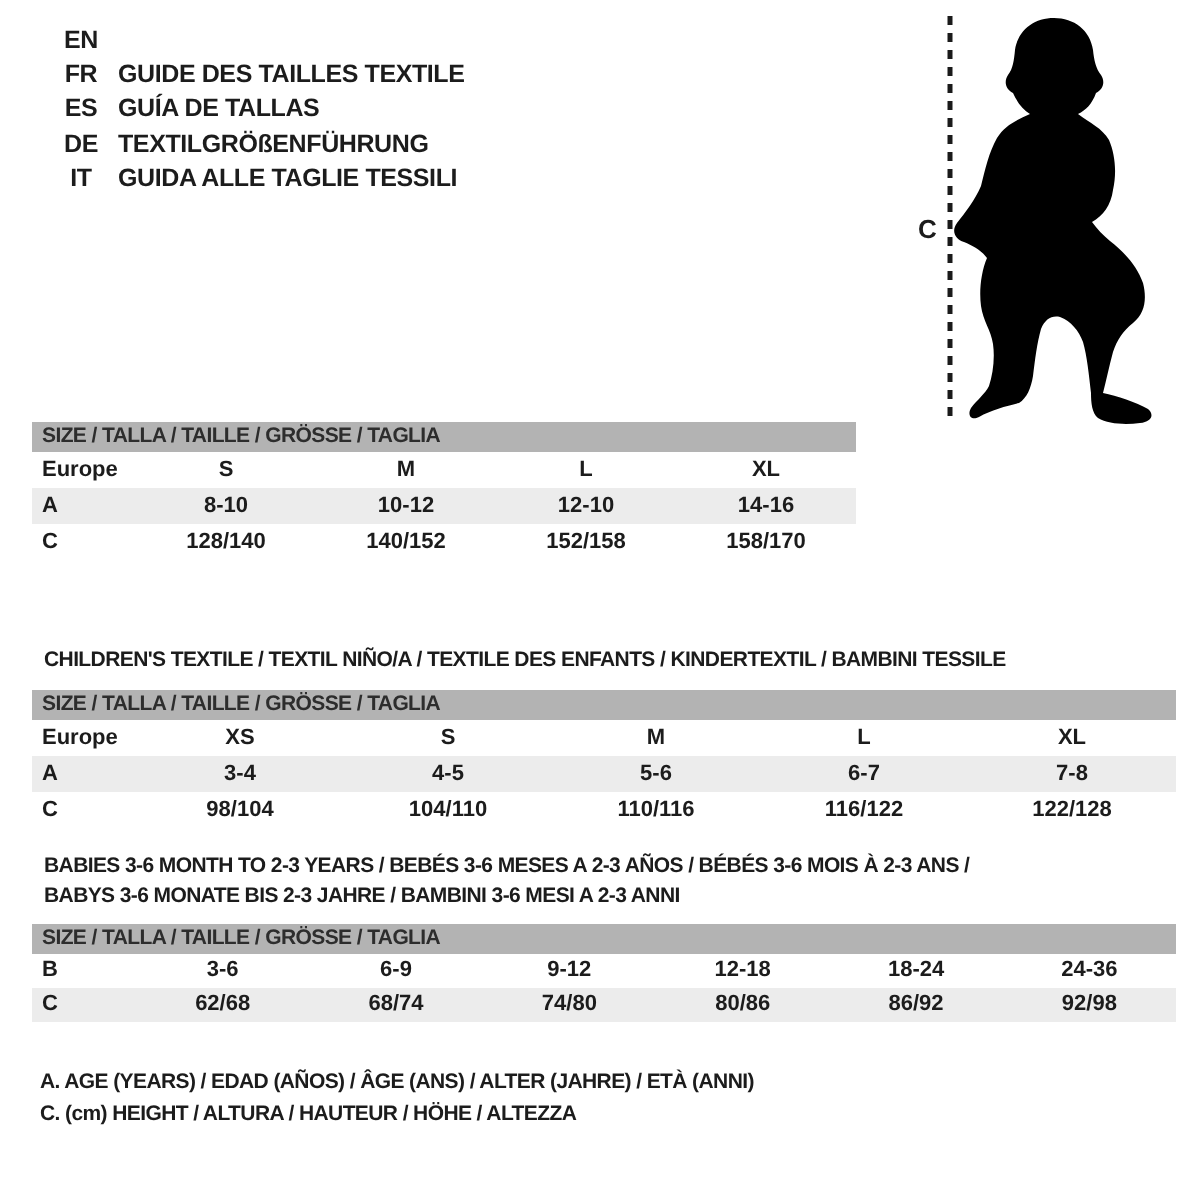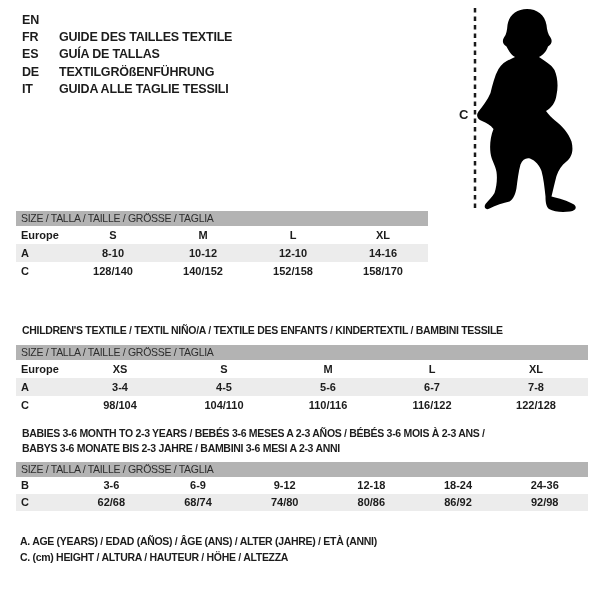--- a/index.html
+++ b/index.html
@@ -5,34 +5,34 @@
   html, body { margin:0; padding:0; }
   #canvas {
     position:relative; width:600px; height:600px; background:#ffffff;
     font-family:"Liberation Sans", sans-serif; color:#1c1c1c; overflow:hidden;
   }
   .abs { position:absolute; }
 
   
   .lang-block { left:22px; top:11px; }
   .lang-row { display:flex; height:17.4px; align-items:center;
-              font-weight:bold; font-size:12.5px; letter-spacing:-0.2px; }
+              font-weight:bold; font-size:12.5px; letter-spacing:-0.2px;text-align:center; }
   .lang-code { width:37px; }
 
   
   .figure-svg { left:458px; top:0px; }
   .c-label { left:459px; top:107px; font-weight:bold; font-size:13px; }
 
   
   .size-table { position:absolute; }
   .table-title { font-weight:bold; font-size:10.5px; letter-spacing:-0.3px;
                  line-height:15px; white-space:nowrap; margin-left:6px; }
   .table-title span { display:block; }
   .size-bar { height:15px; line-height:15px; background:#b3b3b3;
-              font-weight:normal; font-size:10.5px; letter-spacing:-0.3px;
+              font-weight:bold; font-size:10.5px; letter-spacing:-0.3px;
               padding-left:5px; color:#2d2d2d; white-space:nowrap; overflow:hidden; }
   .t-row { display:flex; height:18px; line-height:18px; font-size:11px;font-weight:bold; }
   .t3 .t-row { height:17px; line-height:17px; }
   .rows > .t-row:nth-child(even) { background:#ececec; }
   .t-label { width:52px; padding-left:5px; box-sizing:border-box; }
   .t-cell { flex:1; text-align:center; }
 
   
   .legend { left:20px; top:533px; font-weight:bold; font-size:10.5px;
             letter-spacing:-0.3px; line-height:16px; }

